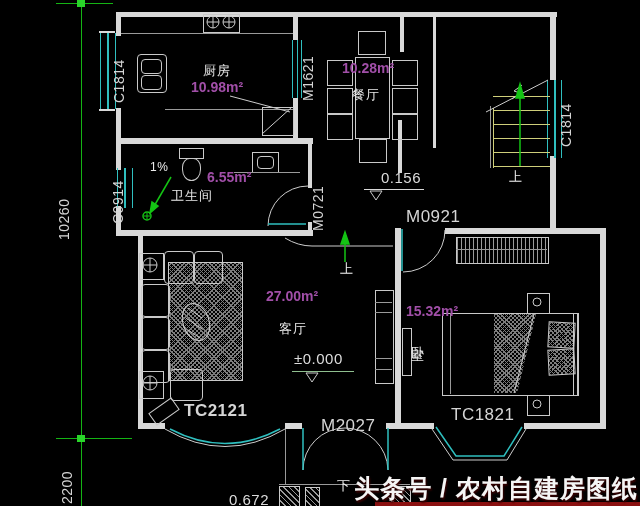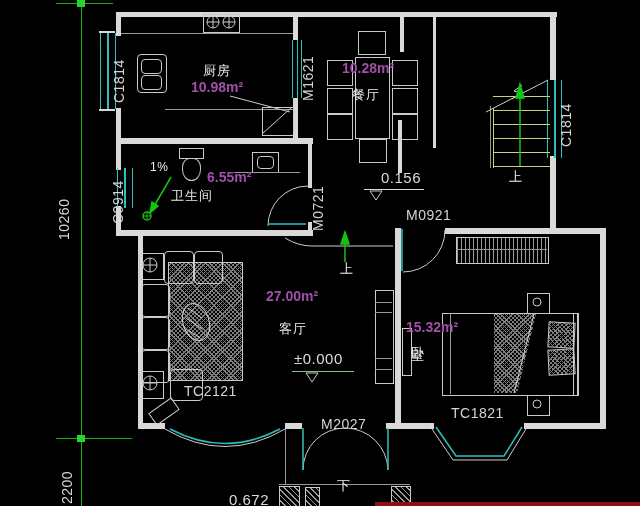--- a/index.html
+++ b/index.html
@@ -19,21 +19,21 @@
   .hatchd{background-image:repeating-linear-gradient(45deg,#9a9a9a 0 1px,transparent 1px 4px);}
   .hatchv{background-image:repeating-linear-gradient(90deg,#9a9a9a 0 1px,transparent 1px 4px);}
   .stairs{position:absolute;background:repeating-linear-gradient(to bottom,#cfcf7a 0 1px,transparent 1px 14px);}
   .txt{position:absolute;color:#d5d5d5;font-size:14px;line-height:1;white-space:nowrap;letter-spacing:.5px;}
   .vtext{transform:rotate(-90deg);transform-origin:0 0;}
   .vcjk{writing-mode:vertical-rl;letter-spacing:2px;}
   .area{color:#a14fa8;font-size:14px;font-weight:bold;letter-spacing:0;}
   .rname{color:#e8e8e8;font-size:13px;letter-spacing:1px;}
   .lvl{color:#dcdcdc;font-size:15px;}
   .mark{color:#ededed;font-size:13px;}
-  .lbl{font-size:14px;}
+  .lbl{font-size:17px;}
   .wm{position:absolute;right:2px;top:472px;color:#f5f5f5;font-weight:bold;font-size:25px;
       letter-spacing:1px;z-index:6;text-shadow:1px 2px 2px #3a0000;}
   .redbar{position:absolute;left:375px;top:502px;width:265px;height:4px;background:#8b1111;z-index:5;}
   svg.ov{position:absolute;left:0;top:0;pointer-events:none;}
 </style>
 </head>
 <body>
 
 <div id="plan">
 
@@ -143,30 +143,30 @@
   <div style="position:absolute;left:292px;top:371px;width:62px;height:1px;background:#8fbf8f;"></div>
 
   <div class="txt rname" style="left:203px;top:64px;">厨房</div>
   <div class="txt area" style="left:191px;top:80px;">10.98m²</div>
   <div class="txt area" style="left:342px;top:61px;">10.28m²</div>
   <div class="txt rname" style="left:352px;top:88px;">餐厅</div>
   <div class="txt rname" style="left:171px;top:189px;">卫生间</div>
   <div class="txt area" style="left:207px;top:170px;">6.55m²</div>
   <div class="txt area" style="left:266px;top:289px;">27.00m²</div>
   <div class="txt rname" style="left:279px;top:322px;">客厅</div>
-  <div class="txt area" style="left:406px;top:320px;">15.32m²</div>
+  <div class="txt area" style="left:406px;top:304px;">15.32m²</div>
   <div class="txt rname vcjk" style="left:411px;top:336px;height:34px;">卧室</div>
 
   <div class="txt vtext" style="left:112px;top:103px;">C1814</div>
   <div class="txt vtext" style="left:301px;top:101px;">M1621</div>
   <div class="txt vtext" style="left:111px;top:224px;">C0914</div>
   <div class="txt vtext" style="left:311px;top:231px;">M0721</div>
   <div class="txt vtext" style="left:559px;top:147px;">C1814</div>
   <div class="txt lbl" style="left:406px;top:208px;">M0921</div>
-  <div class="txt lbl" style="left:184px;top:384px;">TC2121</div>
+  <div class="txt lbl" style="left:184px;top:402px;font-weight:bold;">TC2121</div>
   <div class="txt lbl" style="left:321px;top:417px;">M2027</div>
   <div class="txt lbl" style="left:451px;top:406px;">TC1821</div>
 
   <div class="txt lvl" style="left:381px;top:170px;">0.156</div>
   <div class="txt lvl" style="left:294px;top:351px;">±0.000</div>
   <div class="txt lvl" style="left:229px;top:492px;">0.672</div>
   <div class="txt mark" style="left:509px;top:170px;">上</div>
   <div class="txt mark" style="left:340px;top:262px;">上</div>
   <div class="txt mark" style="left:337px;top:479px;">下</div>
   <div class="txt mark" style="left:150px;top:161px;font-size:12px;">1%</div>
@@ -213,14 +213,15 @@
       <line x1="345" y1="262" x2="345" y2="240"></line>
       <polygon points="341,244 349,244 345,232"></polygon>
       <line x1="171" y1="177" x2="153" y2="208"></line>
       <polygon points="150,213 158,206 152,202"></polygon>
       <circle cx="147" cy="216" r="4" fill="none"></circle>
       <path d="M144,216 h6 M147,213 v6" fill="none" stroke-width="1"></path>
     </g>
   </svg>
 
   <div class="redbar"></div>
+  <div class="wm">头条号 / 农村自建房图纸</div>
 
 </div>
 
 </body></html>

